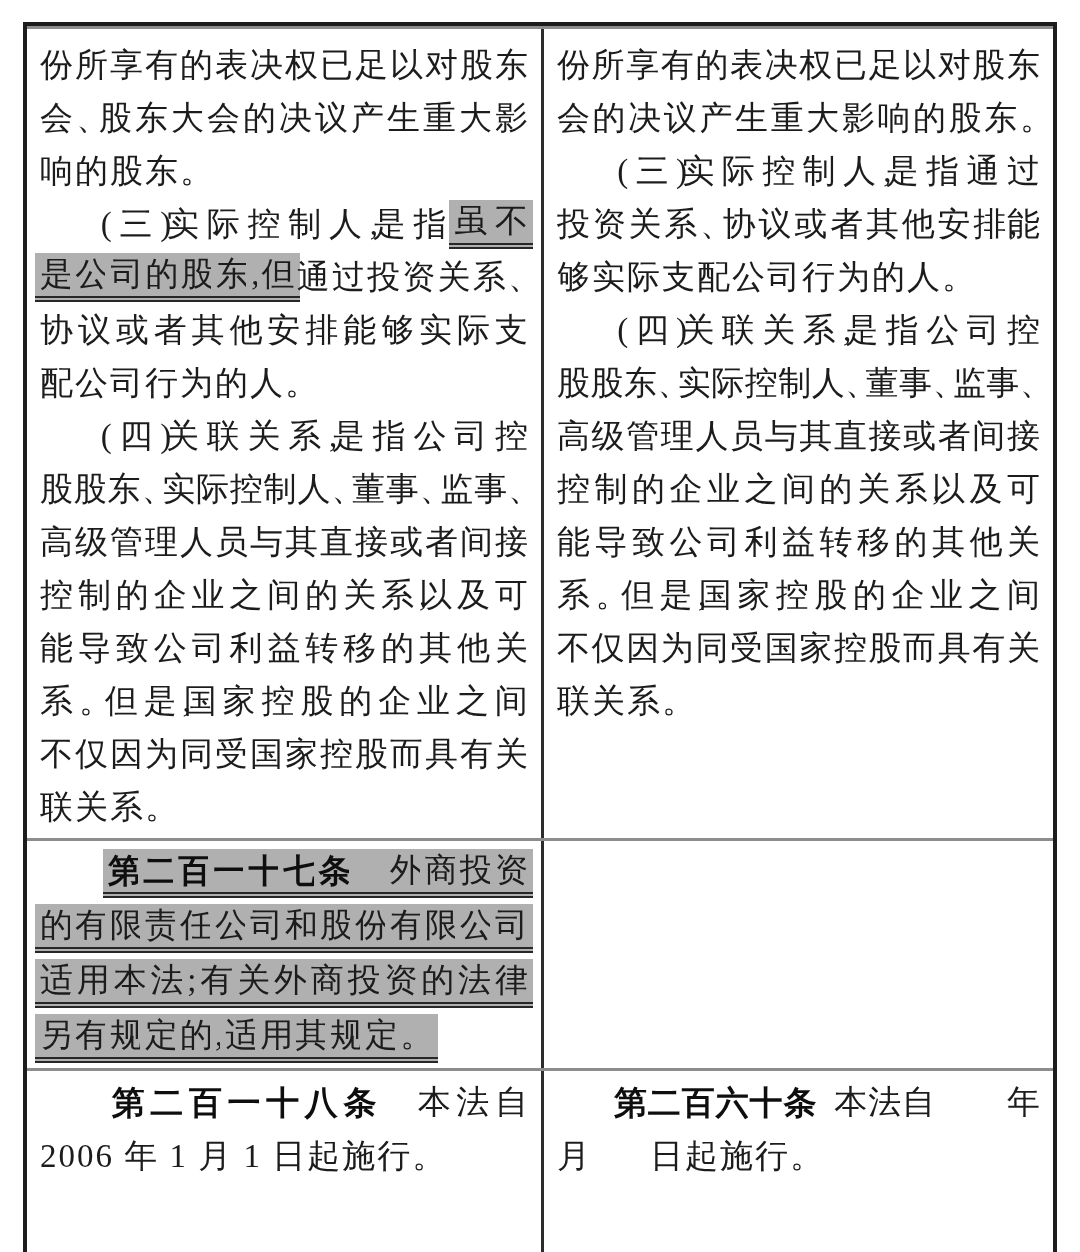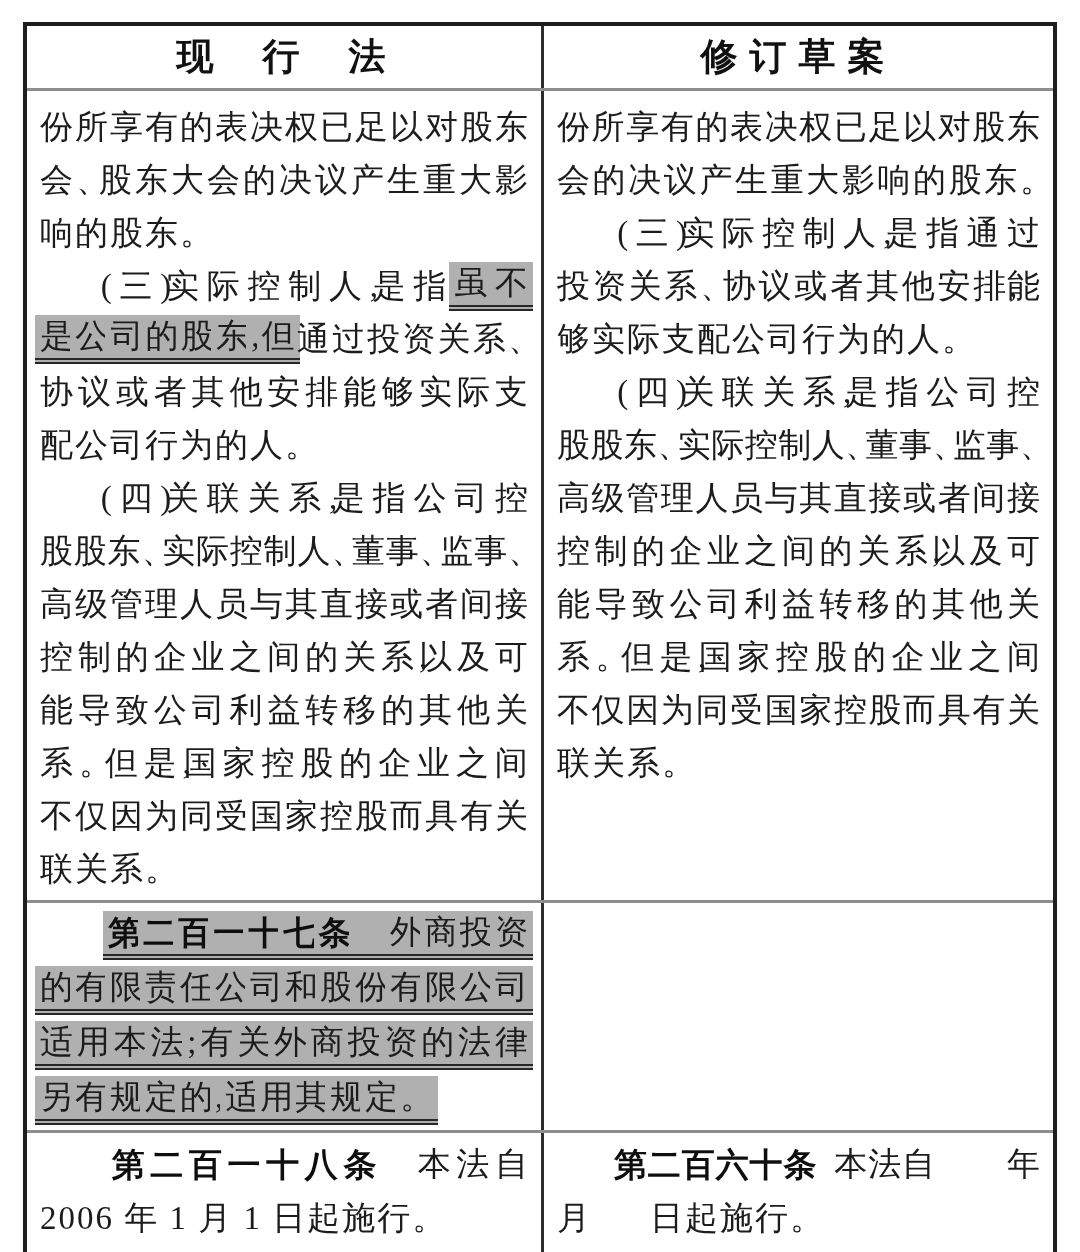--- a/index.html
+++ b/index.html
@@ -40,29 +40,20 @@
   .hl{background:#b0b0b0;padding:3px 5px 2px 5px;margin-left:-5px;margin-right:-5px;
       border-bottom:6px double #272727;}
   .sp.hl{height:38px;}
 </style>
 </head>
 <body>
 
 <div class="page">
   <div class="table">
 
-    <div class="trow hdr">
-      <div class="cell cl hcell hl-left">
-        <span>现　行　法</span>
-      </div>
-      <div class="vdiv"></div>
-      <div class="cell cr hcell hl-right">
-        <span>修订草案</span>
-      </div>
-    </div>
 
     <div class="hdiv"></div>
 
     <div class="trow r1">
       <div class="cell cl">
           <div class="line j">
             <span class="ch">份</span>
             <span class="ch">所</span>
             <span class="ch">享</span>
             <span class="ch">有</span>

